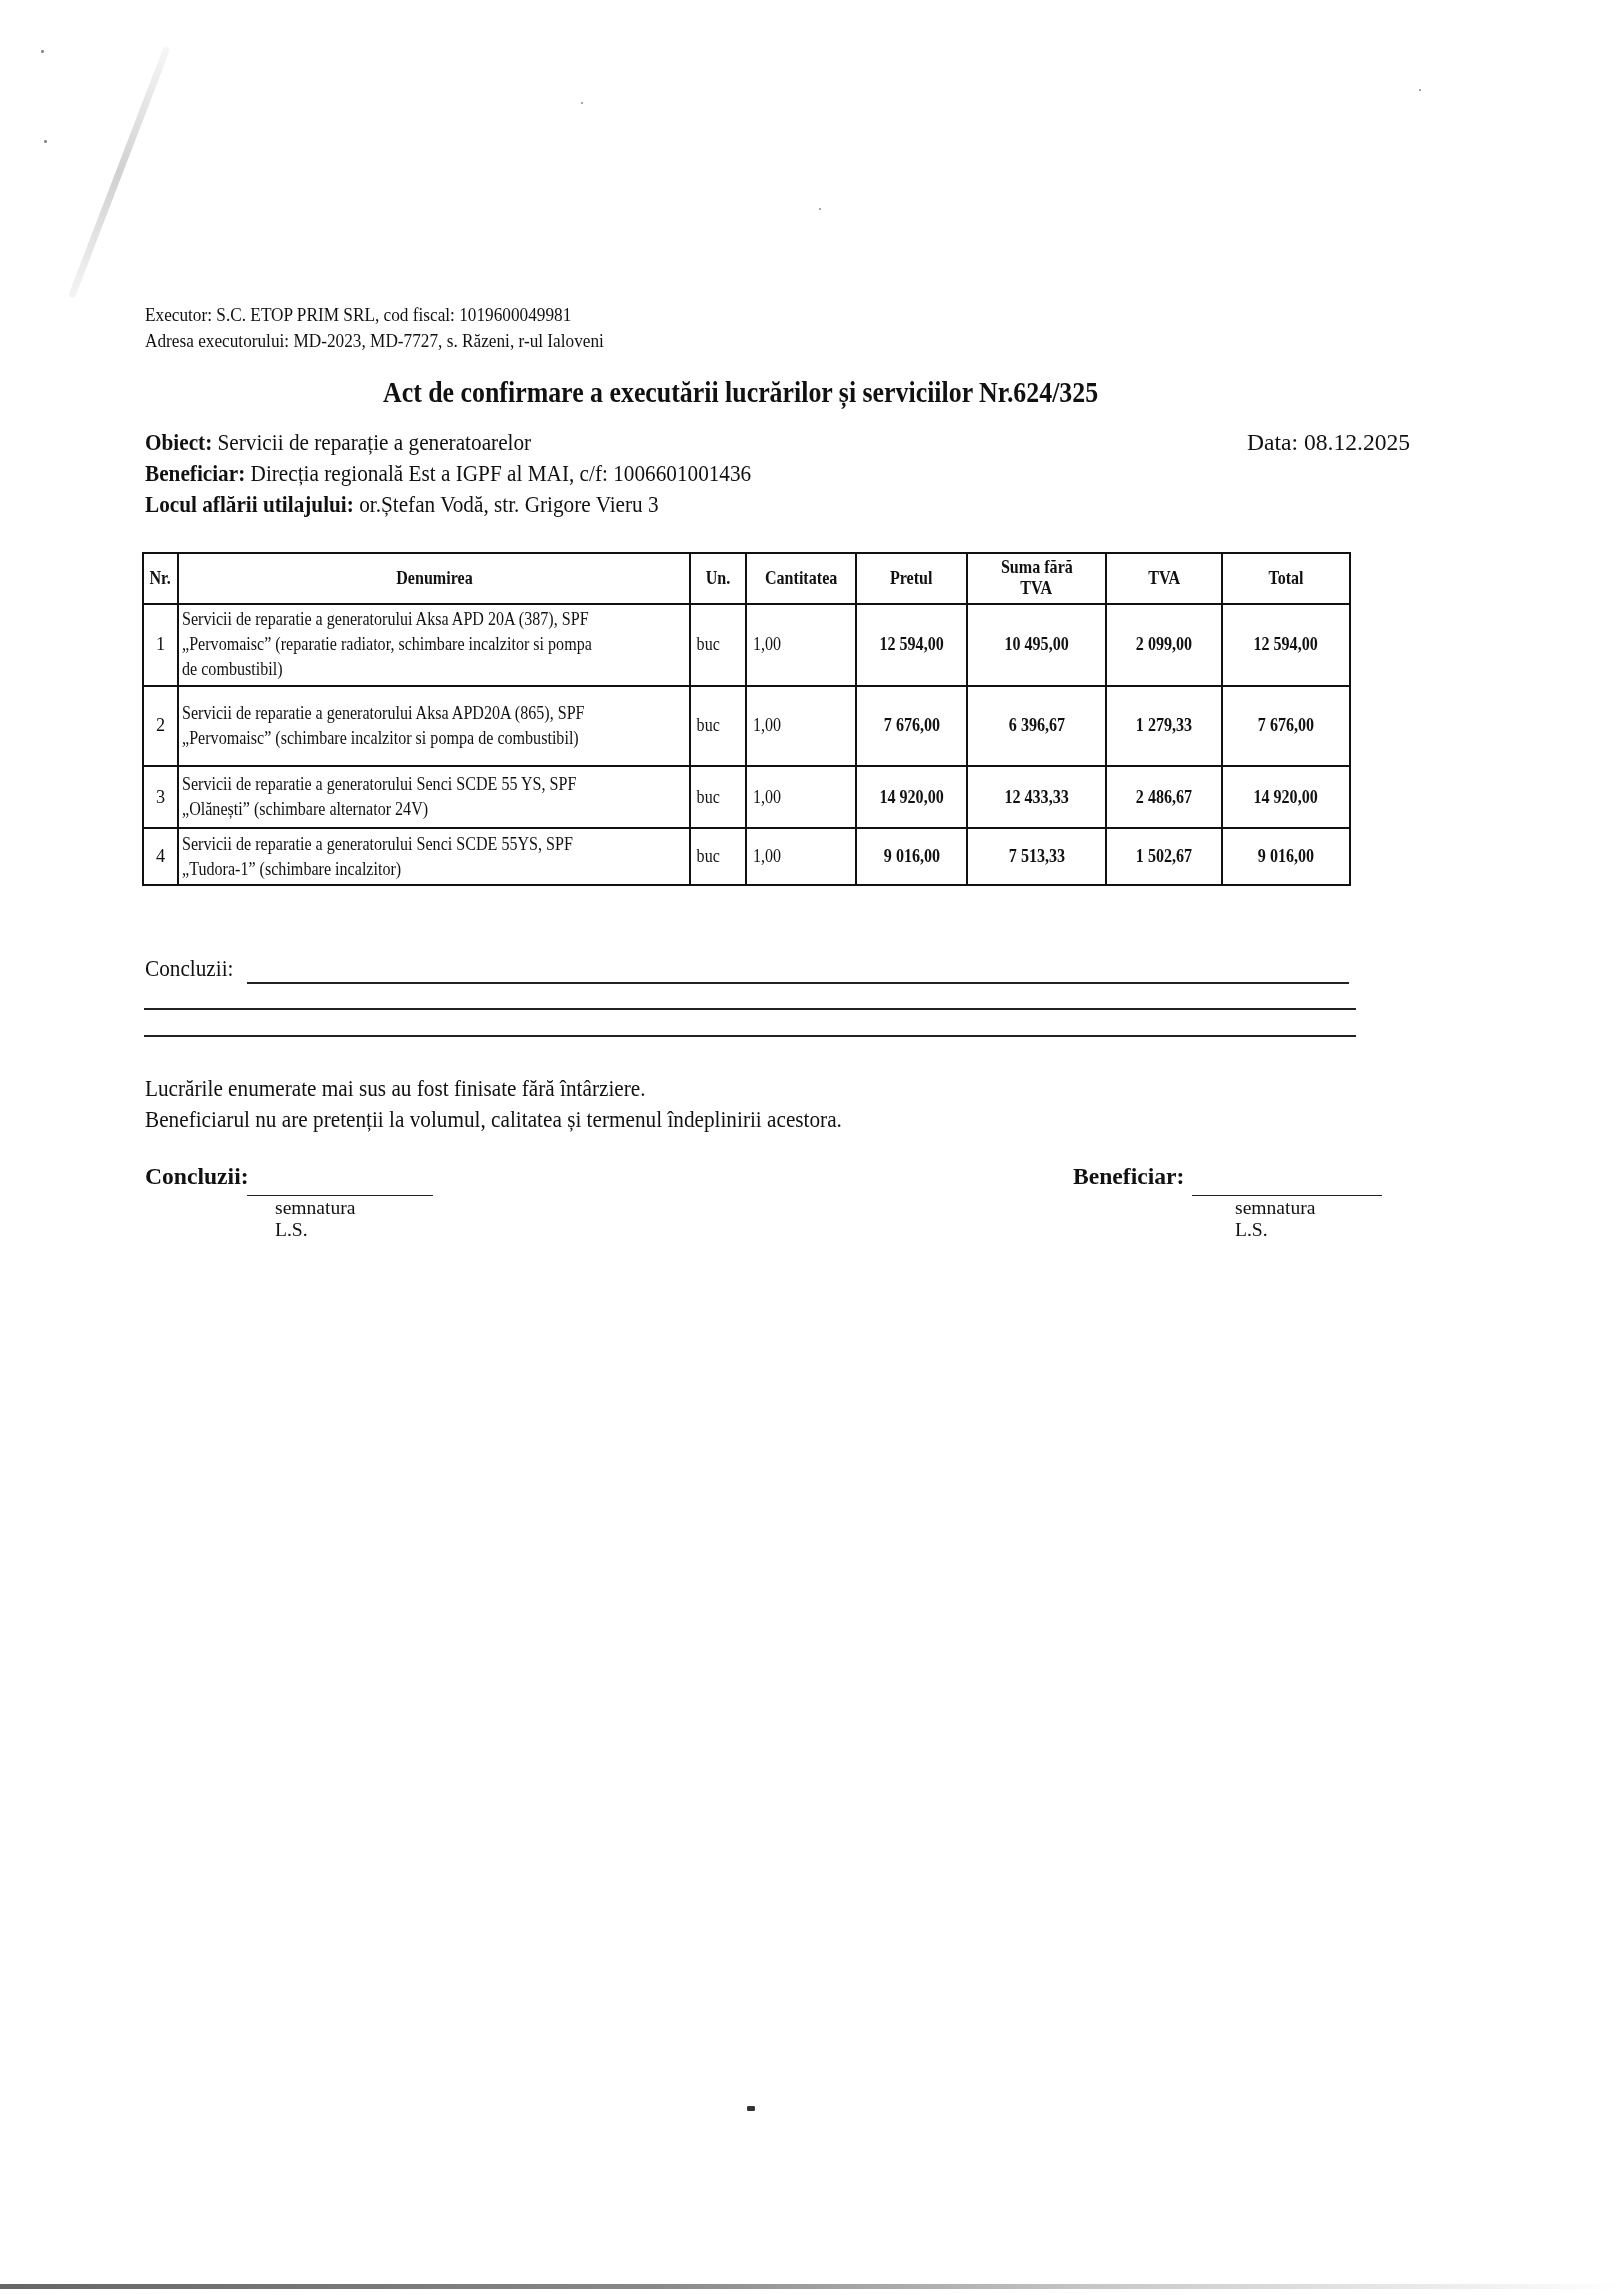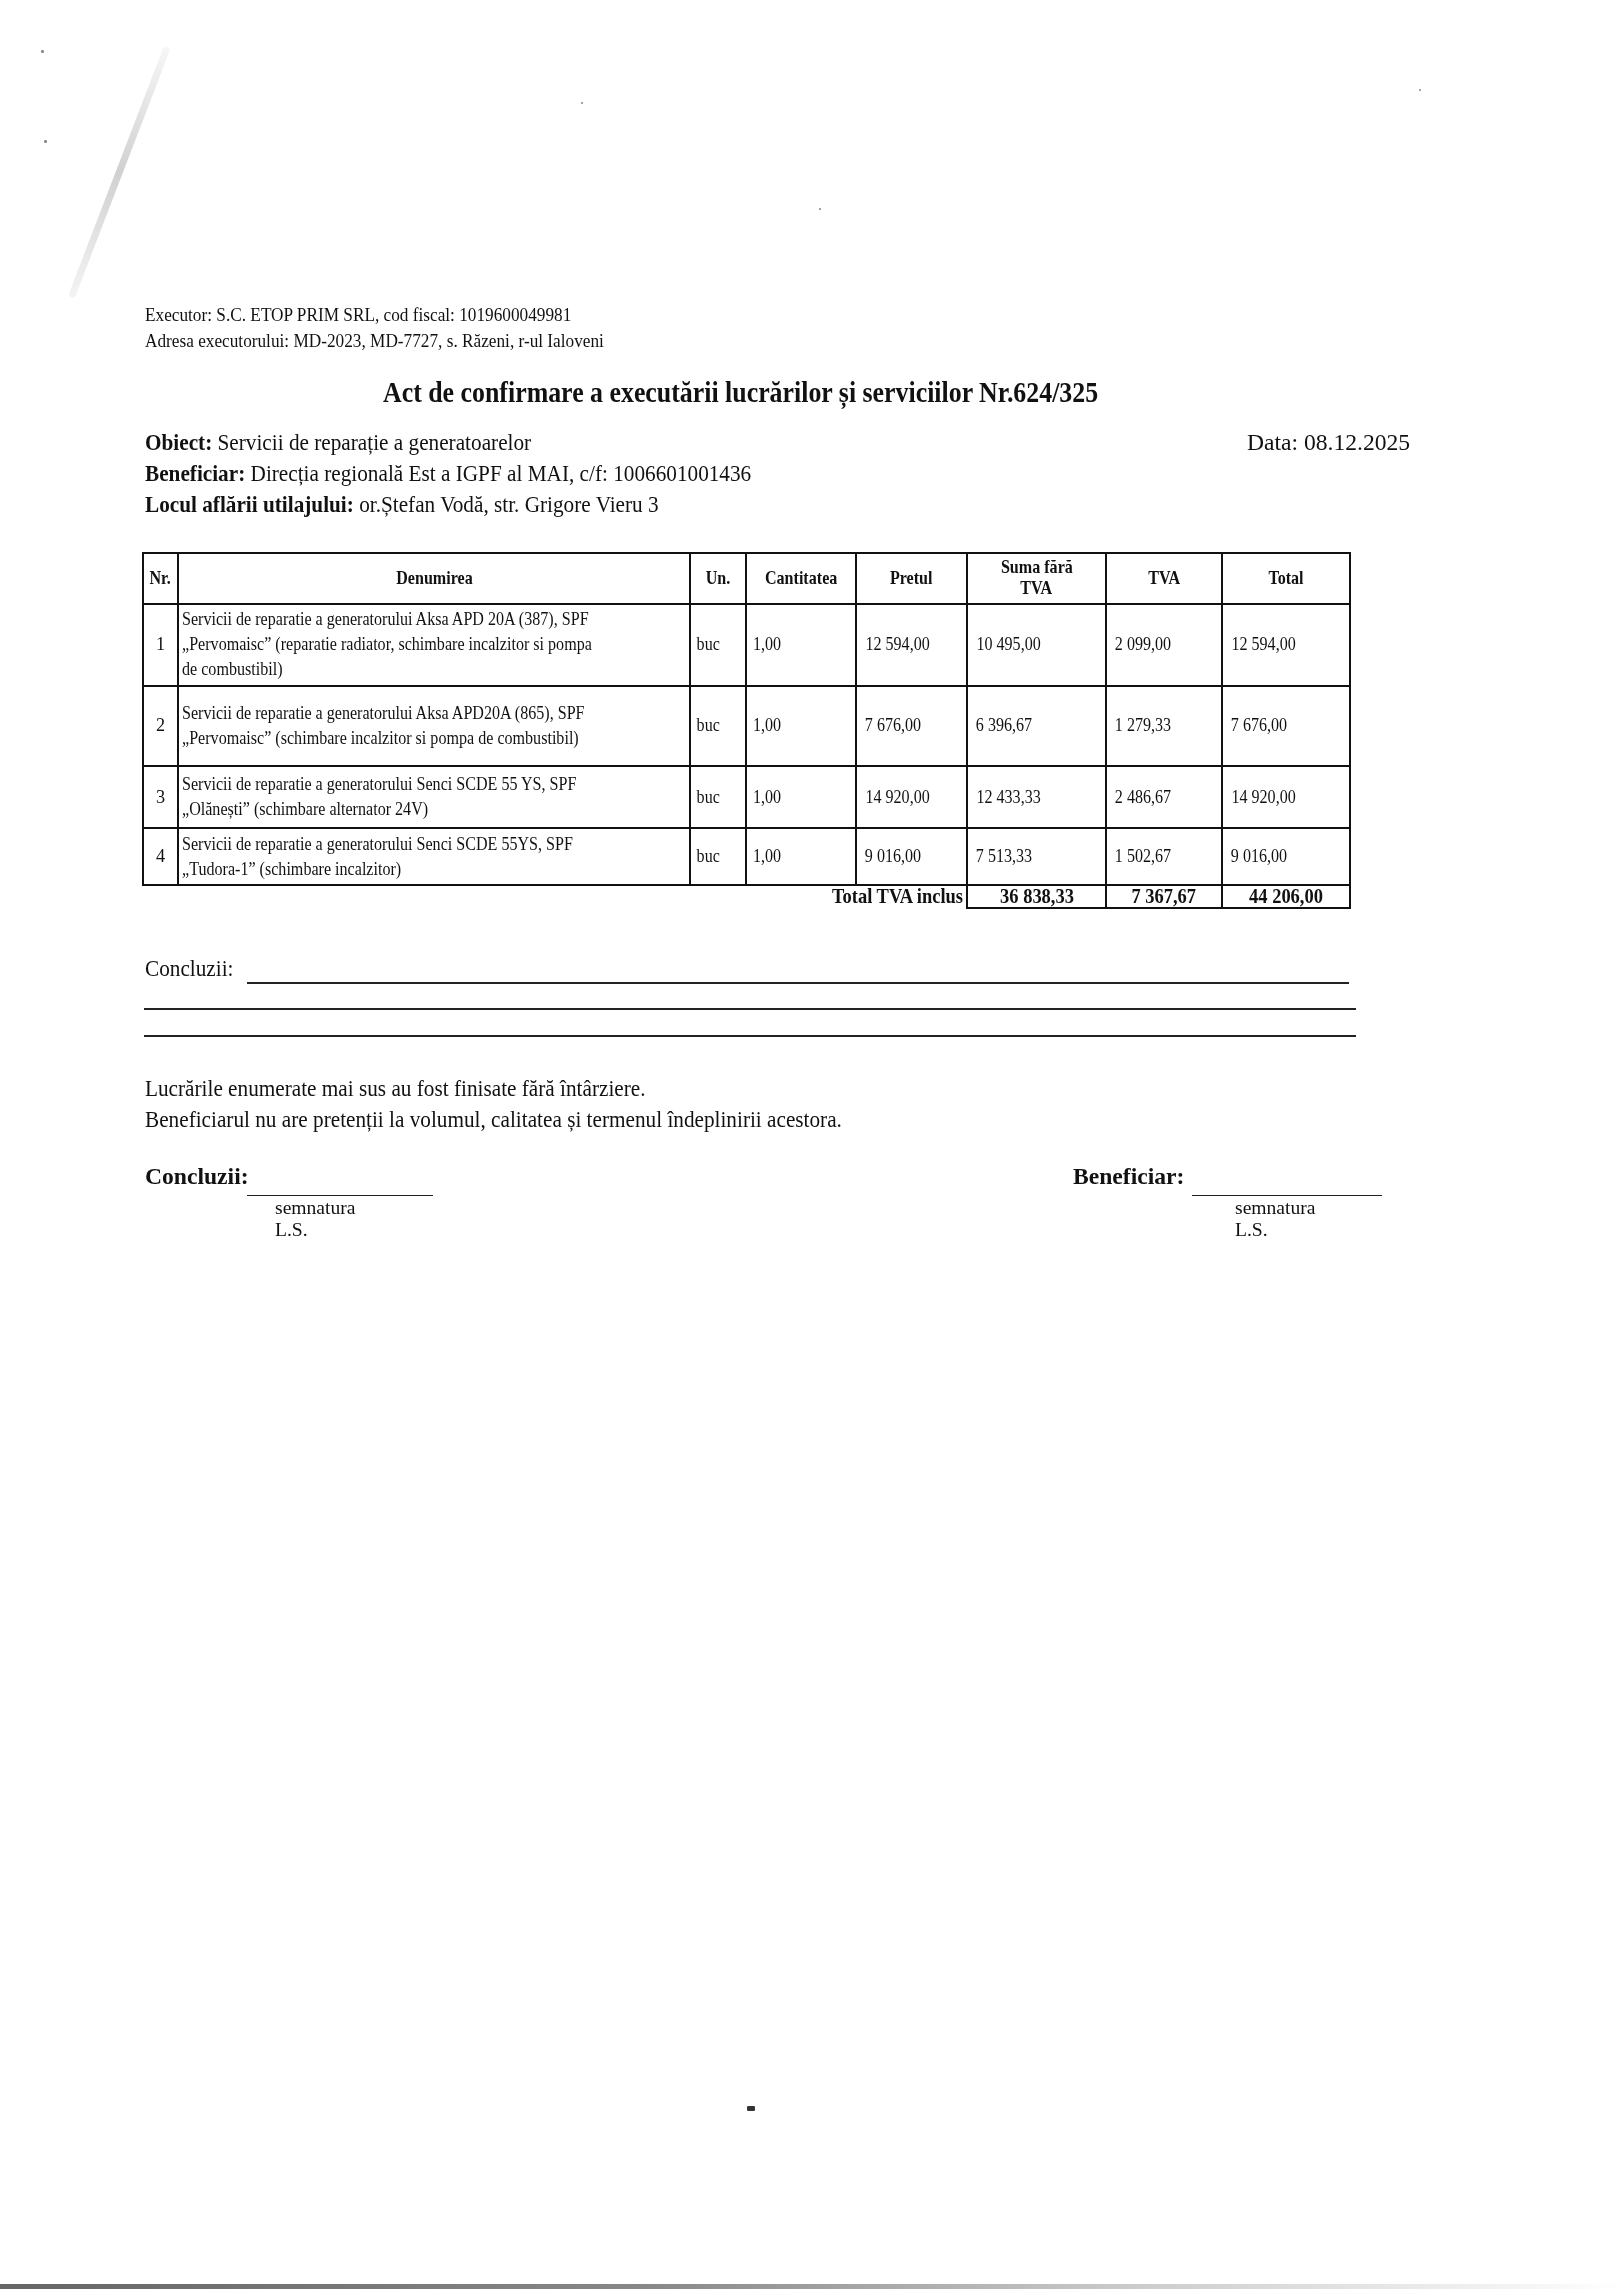--- a/index.html
+++ b/index.html
@@ -36,21 +36,21 @@
       font-size: 18.3px;
     }
     table.items th, table.items td {
       border: 2px solid #111; padding: 1.3px 3.9px; vertical-align: middle;
     }
     table.items th { font-weight: bold; text-align: center; height: 46px; line-height: 21px; }
     table.items td { line-height: 25px; margin-top: 12px; }
     .c-nr { text-align: center; }
     .c-den { text-align: left; font-size: 18.3px; line-height: 25px; padding-left: 2.6px !important; }
     .c-un, .c-qty { text-align: left; }
-    .c-num { text-align: left; }
+    .c-num { text-align: center; font-weight: bold; }
     .cond { display: inline-block; transform: scaleX(0.88); transform-origin: left center; white-space: nowrap; }
     .cond-c { display: inline-block; transform: scaleX(0.88); transform-origin: center center; white-space: nowrap; }
     tr.r1 td { height: 78px; }
     tr.r2 td { height: 75px; }
     tr.r3 td { height: 58px; }
     tr.r4 td { height: 52px; }
     tr.total td { height: 21px; line-height: 19.6px; font-weight: bold; font-size: 21px; padding-top: 0; padding-bottom: 0; }
     tr.total td.blank { border-left: none; border-bottom: none; text-align: right; padding-right: 2.6px; }
     tr.total td.noborder { border: none; }
     tr.total td.val { text-align: center; border-top: 2px solid #111; }
@@ -162,27 +162,20 @@
         <div class="cond">Servicii de reparatie a generatorului Senci SCDE 55YS, SPF</div><br>
         <div class="cond" style="margin-top:-25px;">„Tudora-1” (schimbare incalzitor)</div>
       </td>
       <td class="c-un"><span class="cond-c">buc</span></td>
       <td class="c-qty"><span class="cond-c">1,00</span></td>
       <td class="c-num"><span class="cond-c">9 016,00</span></td>
       <td class="c-num"><span class="cond-c">7 513,33</span></td>
       <td class="c-num"><span class="cond-c">1 502,67</span></td>
       <td class="c-num"><span class="cond-c">9 016,00</span></td>
     </tr>
-    <tr class="total">
-      <td class="noborder"></td>
-      <td class="blank" colspan="4" style="border-left:none; border-bottom:none; border-top:2px solid #111;"><span class="cond" style="transform-origin:right center;">Total TVA inclus</span></td>
-      <td class="val" style="text-decoration: underline;"><span class="cond-c">36 838,33</span></td>
-      <td class="val" style="text-decoration: underline;"><span class="cond-c">7 367,67</span></td>
-      <td class="val"><span class="cond-c">44 206,00</span></td>
-    </tr>
   </tbody>
 </table>
 
 <div class="abs concl-label">Concluzii:</div>
 <div class="line" style="left:247px; top:982px; width:1102px;"></div>
 <div class="line" style="left:144px; top:1008px; width:1212px;"></div>
 <div class="line" style="left:144px; top:1035px; width:1212px;"></div>
 
 <div class="abs statement">
   <div>Lucrările enumerate mai sus au fost finisate fără întârziere.</div>

